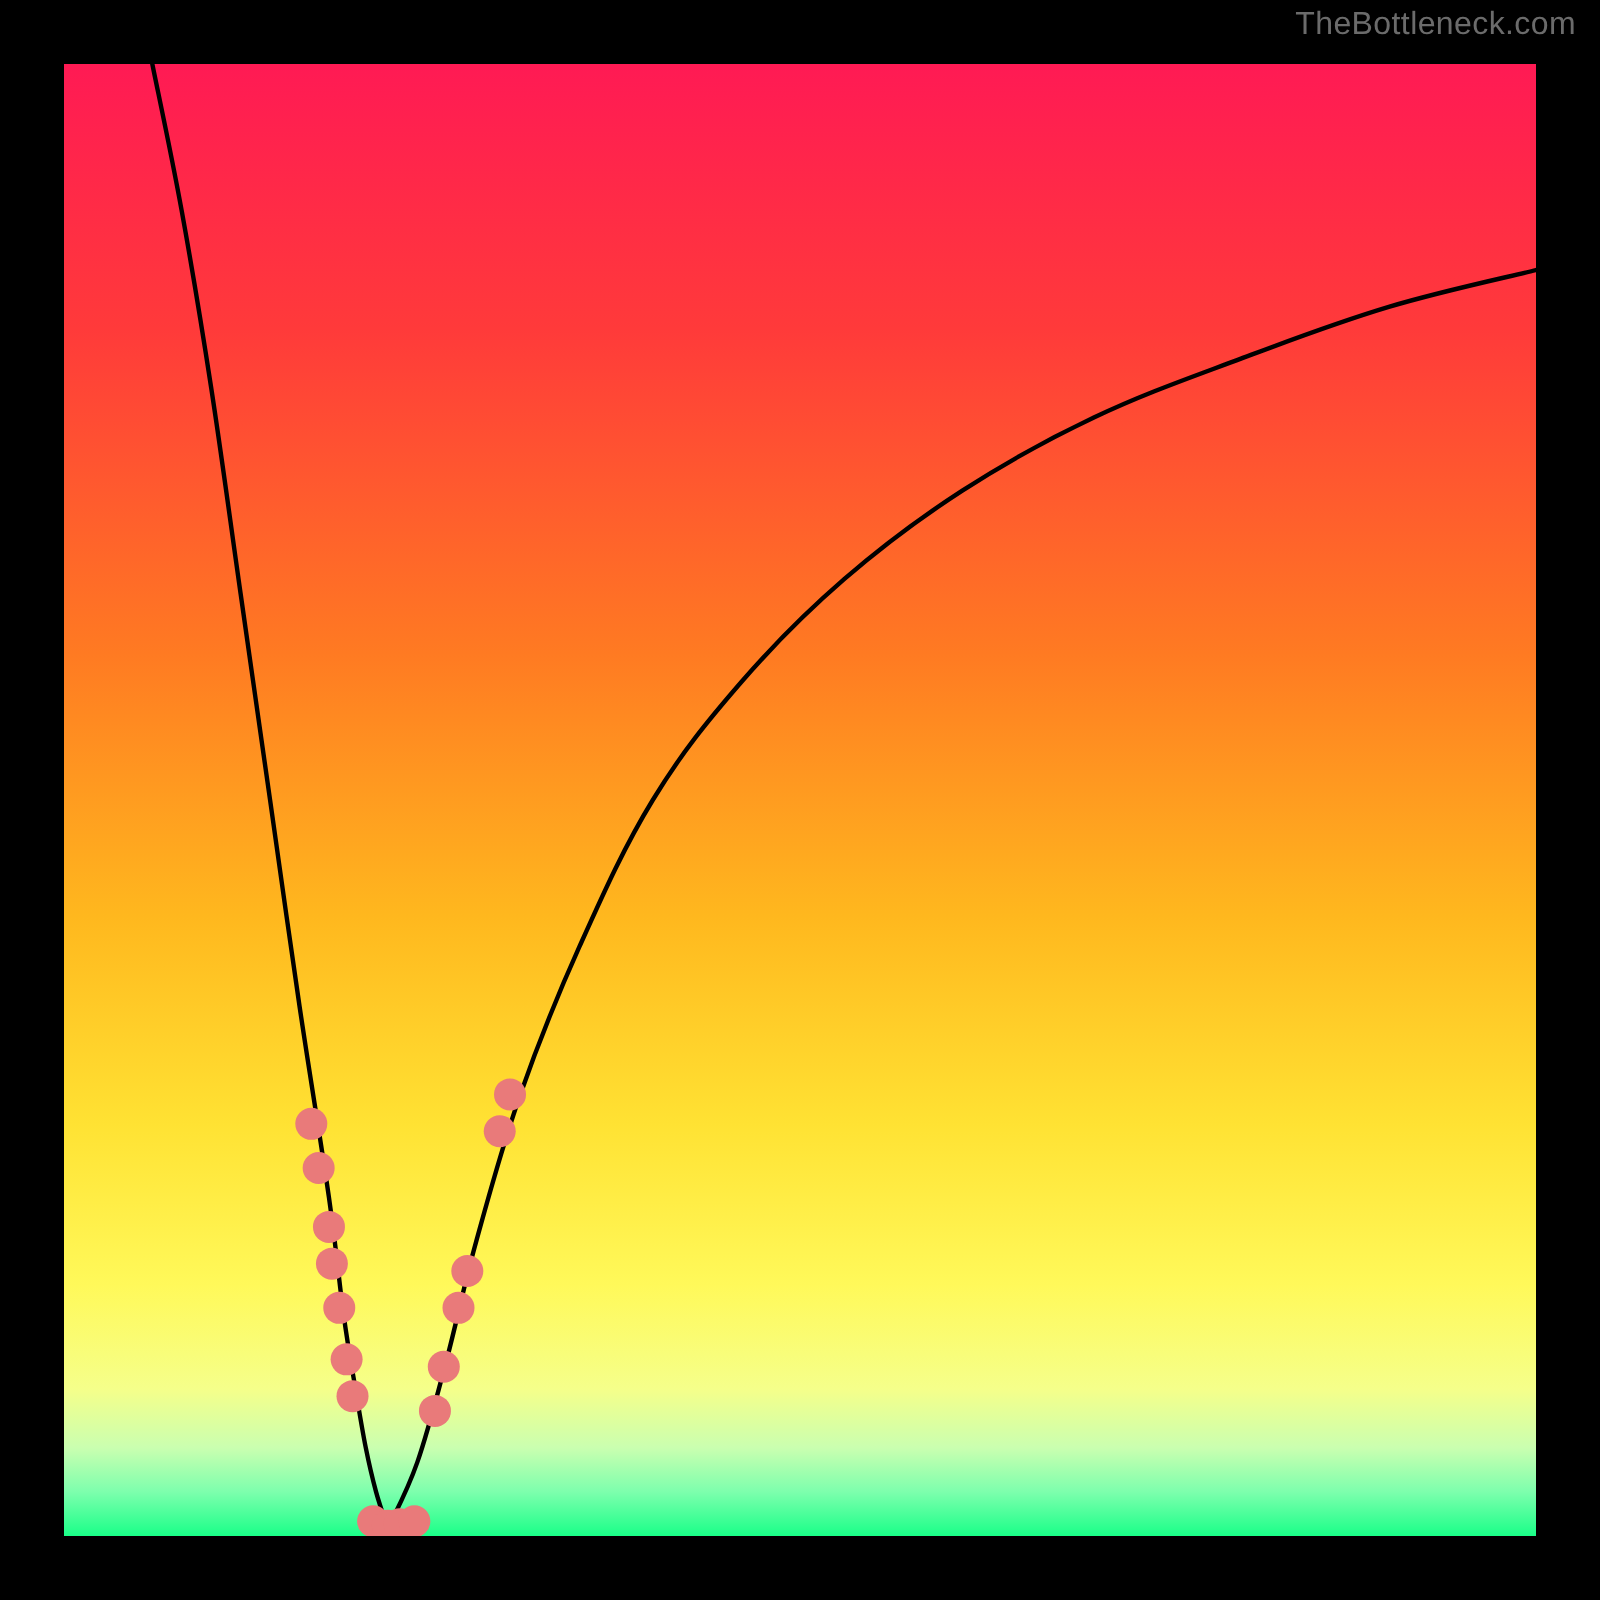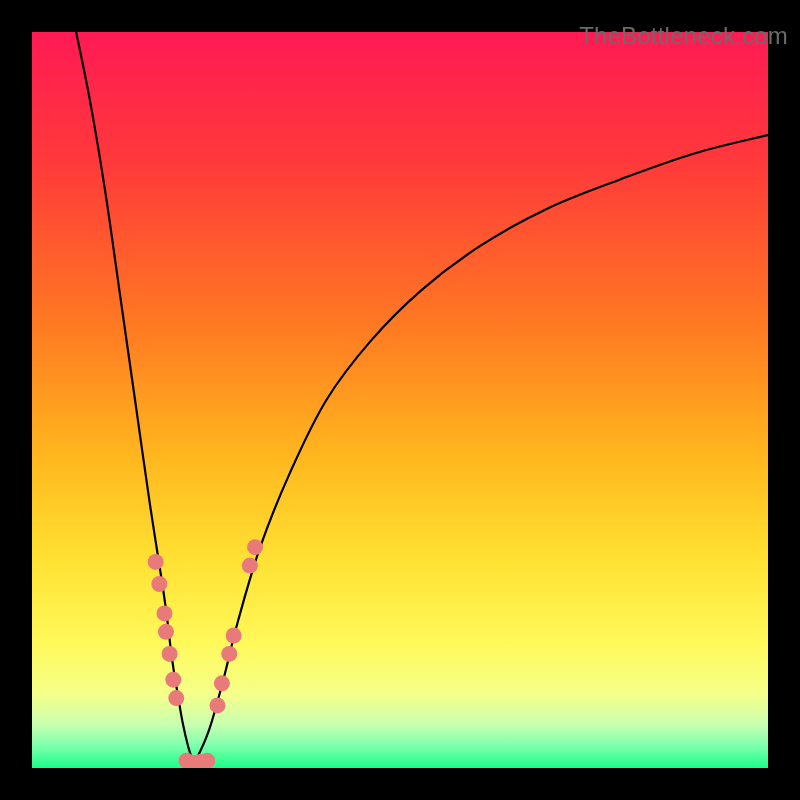--- a/index.html
+++ b/index.html
@@ -24,24 +24,24 @@
     width: 736px;
     height: 736px;
     overflow: hidden;
   }
   .gradient-bg {
     position: absolute;
     left: 0; top: 0; right: 0; bottom: 0;
   }
   .watermark {
     position: absolute;
-    top: 22px;
+    top: 4px;
     right: 12px;
     color: #6b6b6b;
-    font-size: 24px;
+    font-size: 16px;
     font-weight: 400;
     letter-spacing: 0.2px;
   }
   svg.curves {
     position: absolute;
     left: 0; top: 0;
     width: 736px; height: 736px;
   }
 </style>
 </head>

